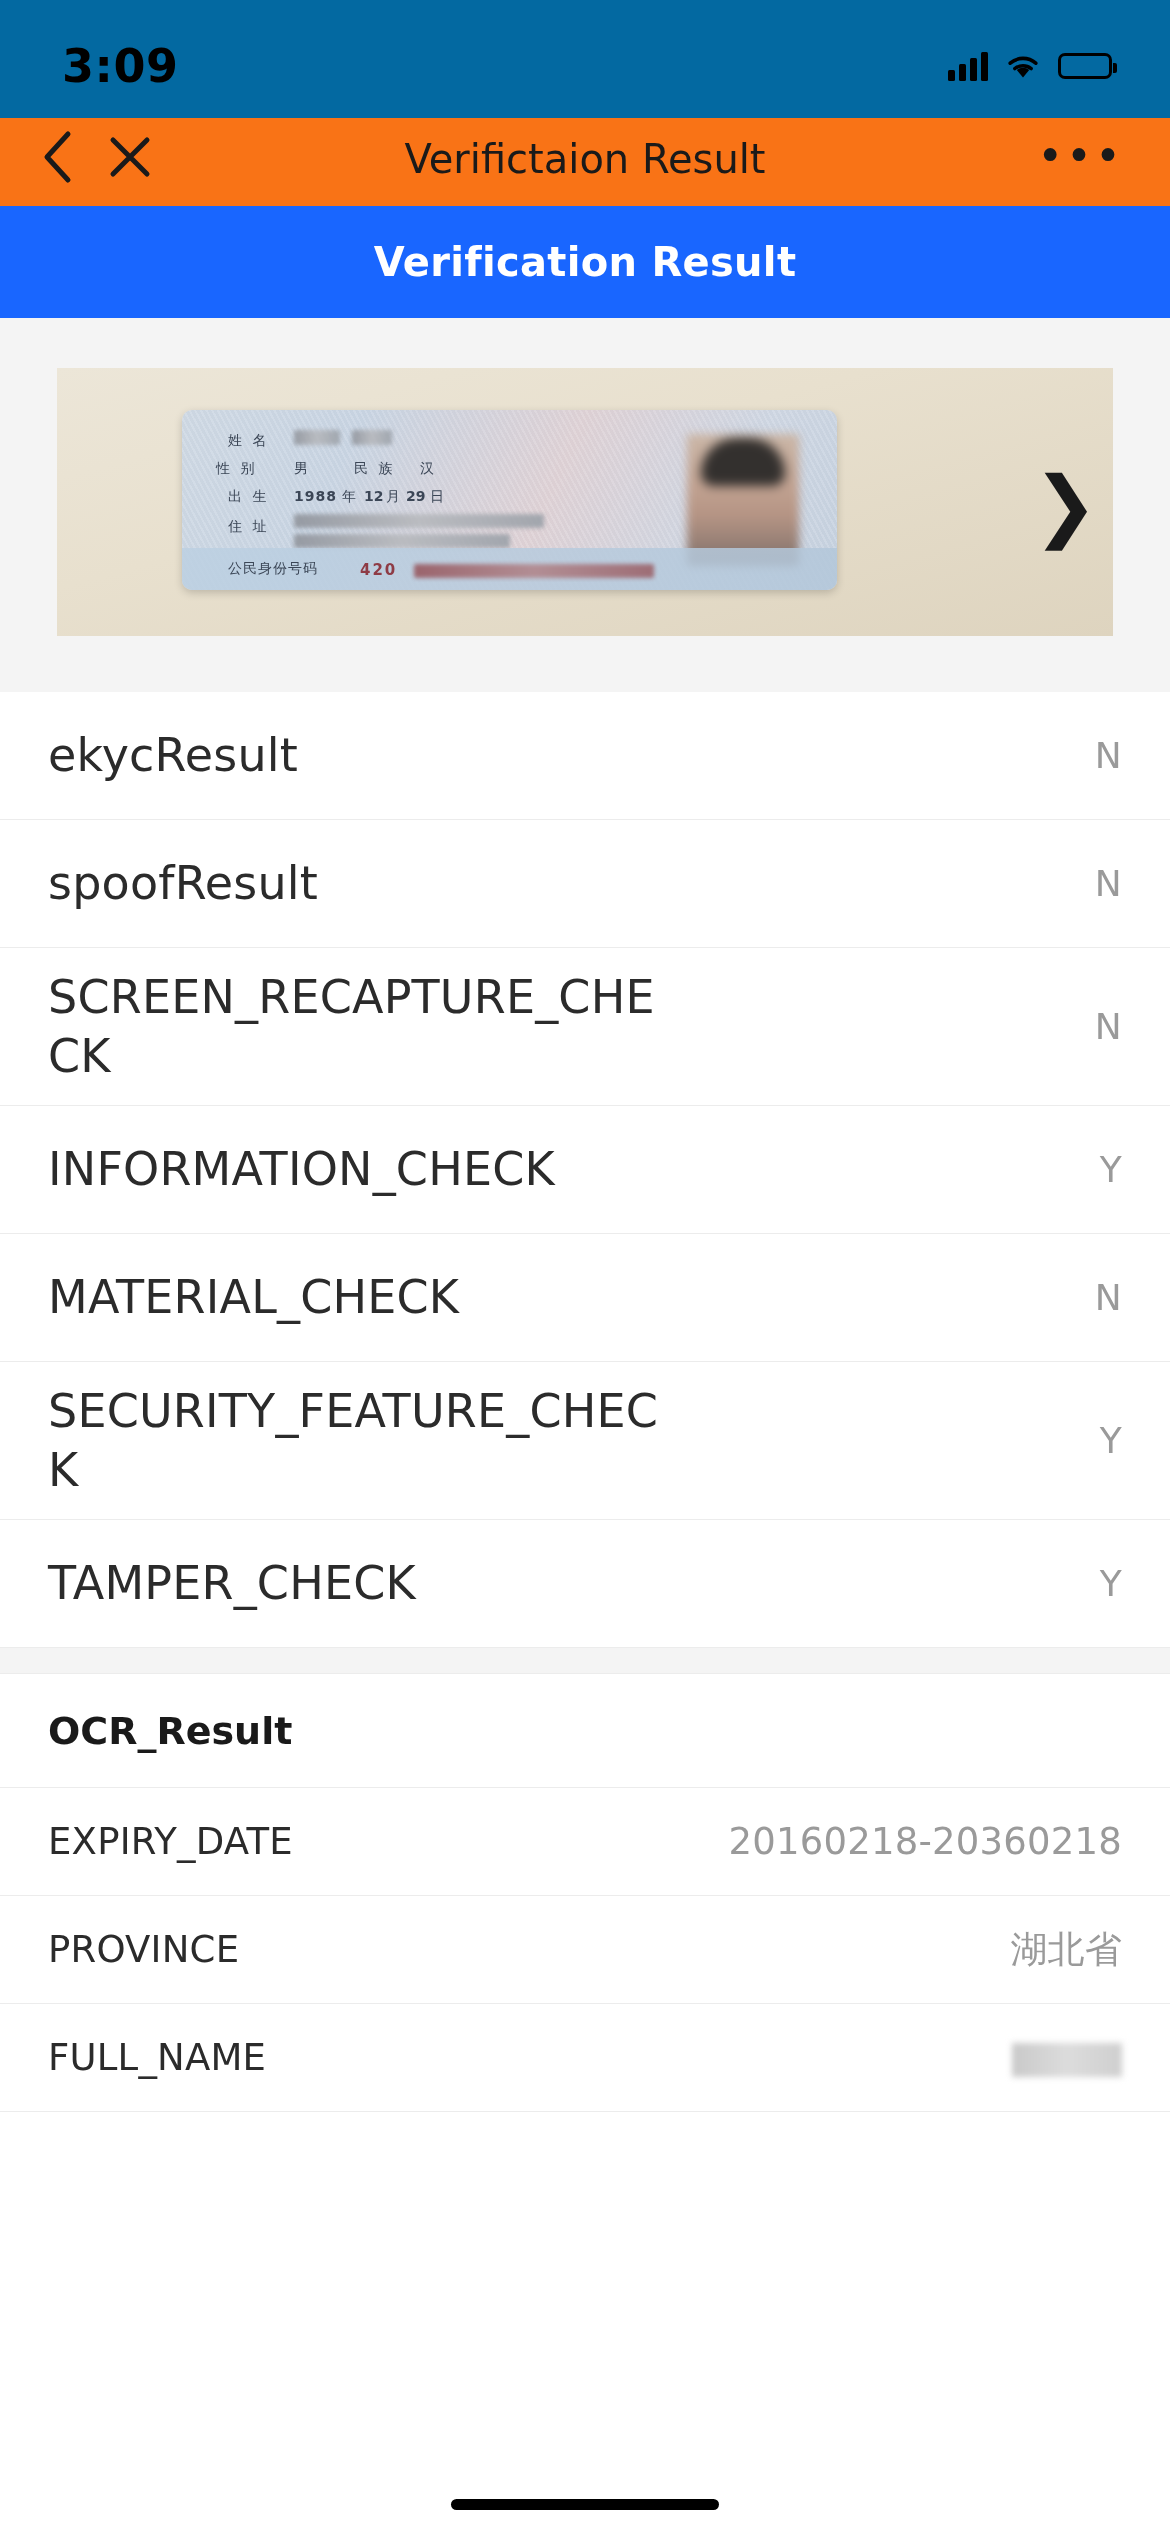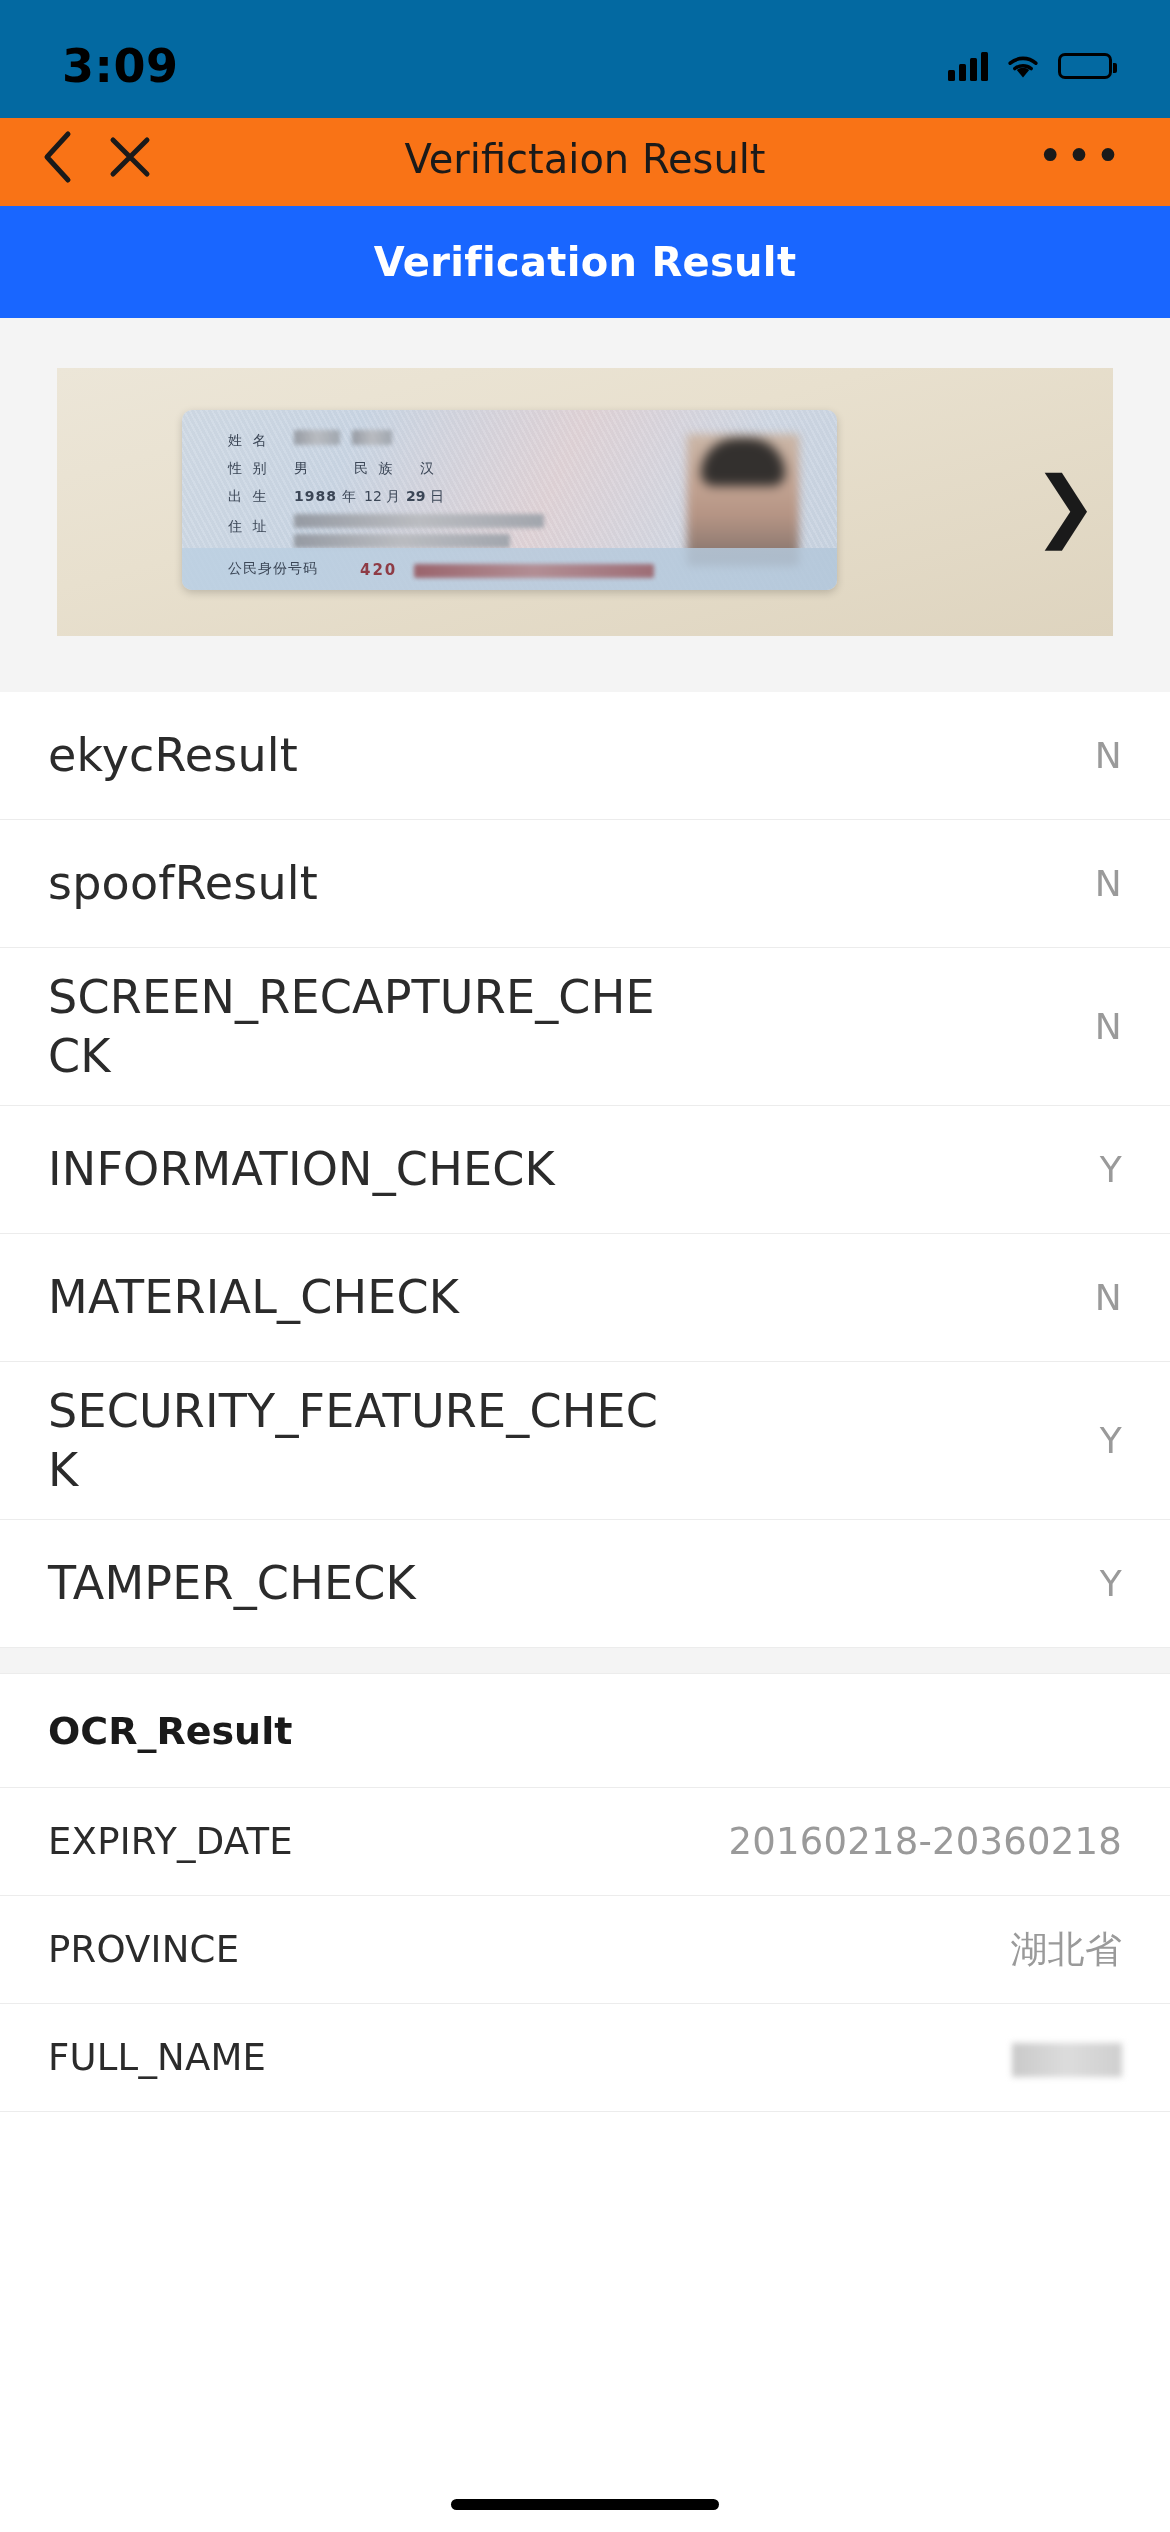--- a/index.html
+++ b/index.html
@@ -282,29 +282,29 @@
   <span>Verification Result</span>
 </div>
 
 <div class="img-area">
   <div class="id-photo">
     <div class="id-card">
       <div class="cn-lbl" style="left:46px; top:22px;">姓 名</div>
       <div class="blurbar" style="left:112px; top:20px; width:46px; height:15px;"></div>
       <div class="blurbar" style="left:170px; top:20px; width:40px; height:15px;"></div>
 
-      <div class="cn-lbl" style="left:46px; top:50px;">性 别</div>
+      <div class="cn-lbl" style="left:34px; top:50px;">性 别</div>
       <div class="cn-lbl" style="left:112px; top:50px; letter-spacing:0;">男</div>
       <div class="cn-lbl" style="left:172px; top:50px;">民 族</div>
       <div class="cn-lbl" style="left:238px; top:50px; letter-spacing:0;">汉</div>
 
       <div class="cn-lbl" style="left:46px; top:78px;">出 生</div>
       <div class="cn-lbl" style="left:112px; top:78px; letter-spacing:1px; font-weight:700;">1988</div>
       <div class="cn-lbl" style="left:160px; top:78px; letter-spacing:0;">年</div>
-      <div class="cn-lbl" style="left:182px; top:78px; letter-spacing:0; font-weight:400;">12</div>
+      <div class="cn-lbl" style="left:182px; top:78px; letter-spacing:0; font-weight:700;">12</div>
       <div class="cn-lbl" style="left:204px; top:78px; letter-spacing:0;">月</div>
       <div class="cn-lbl" style="left:224px; top:78px; letter-spacing:0; font-weight:700;">29</div>
       <div class="cn-lbl" style="left:248px; top:78px; letter-spacing:0;">日</div>
 
       <div class="cn-lbl" style="left:46px; top:108px;">住 址</div>
       <div class="blurbar" style="left:112px; top:104px; width:250px; height:14px;"></div>
       <div class="blurbar" style="left:112px; top:124px; width:216px; height:14px;"></div>
 
       <div class="id-portrait"></div>
       <div class="id-bottom-strip"></div>

